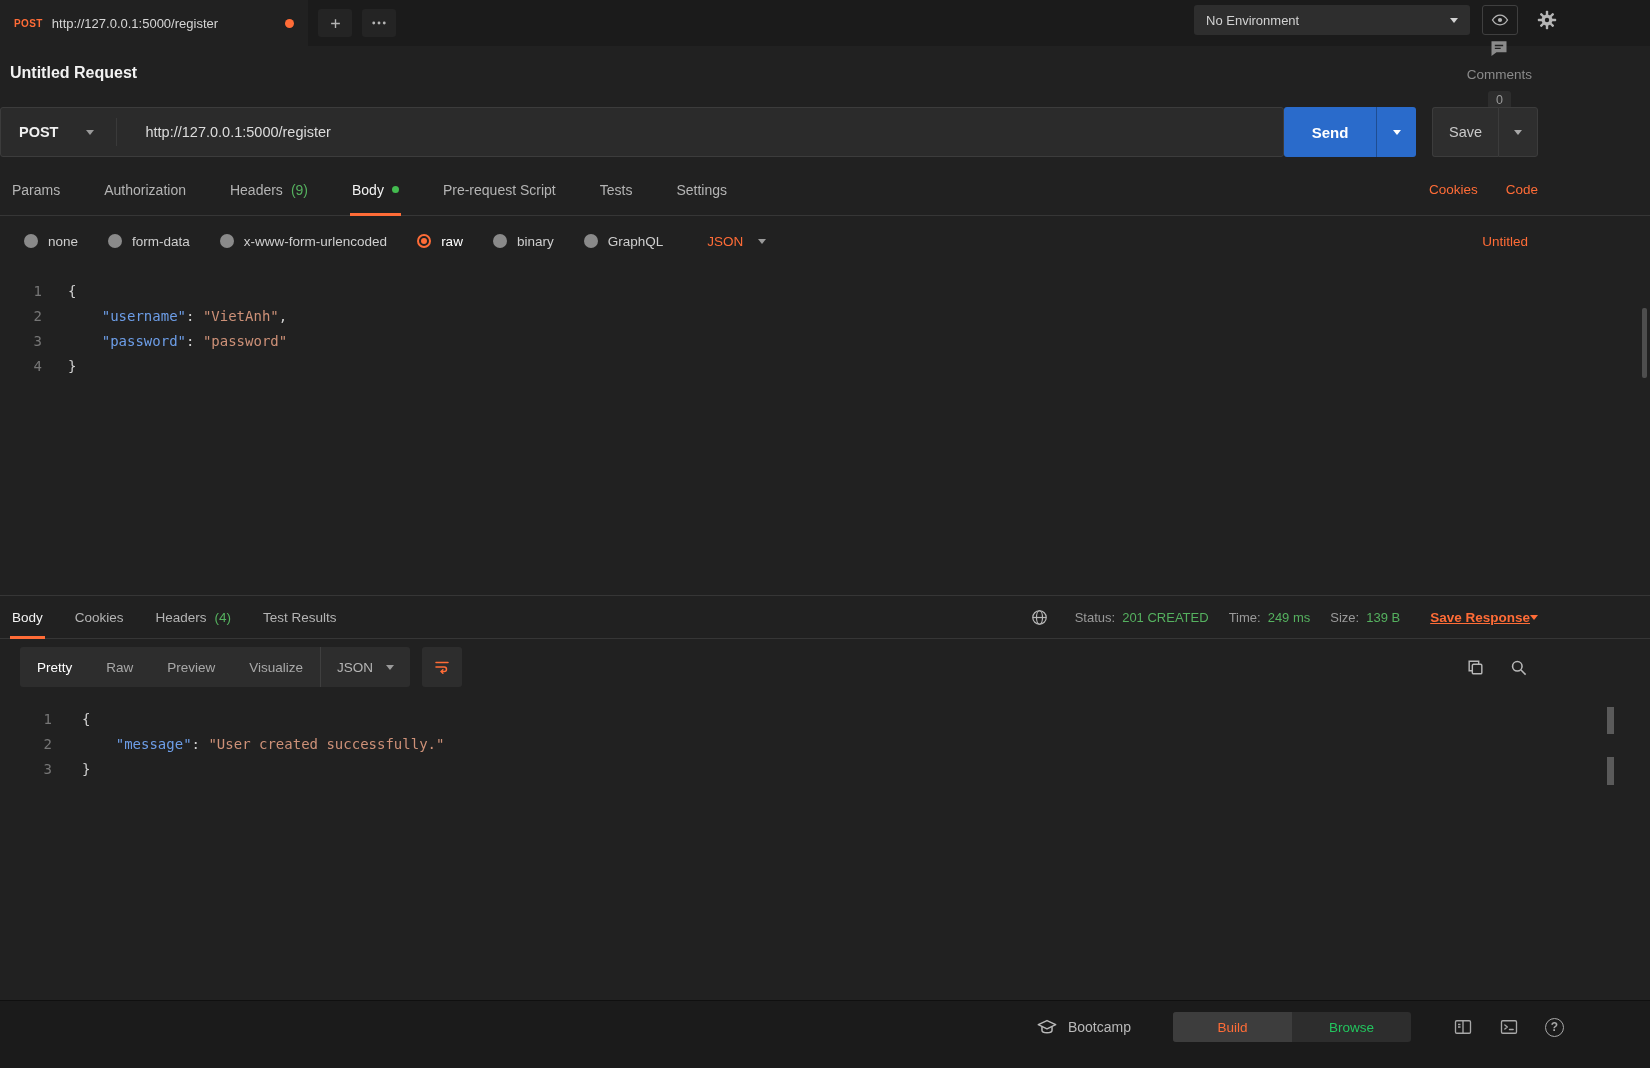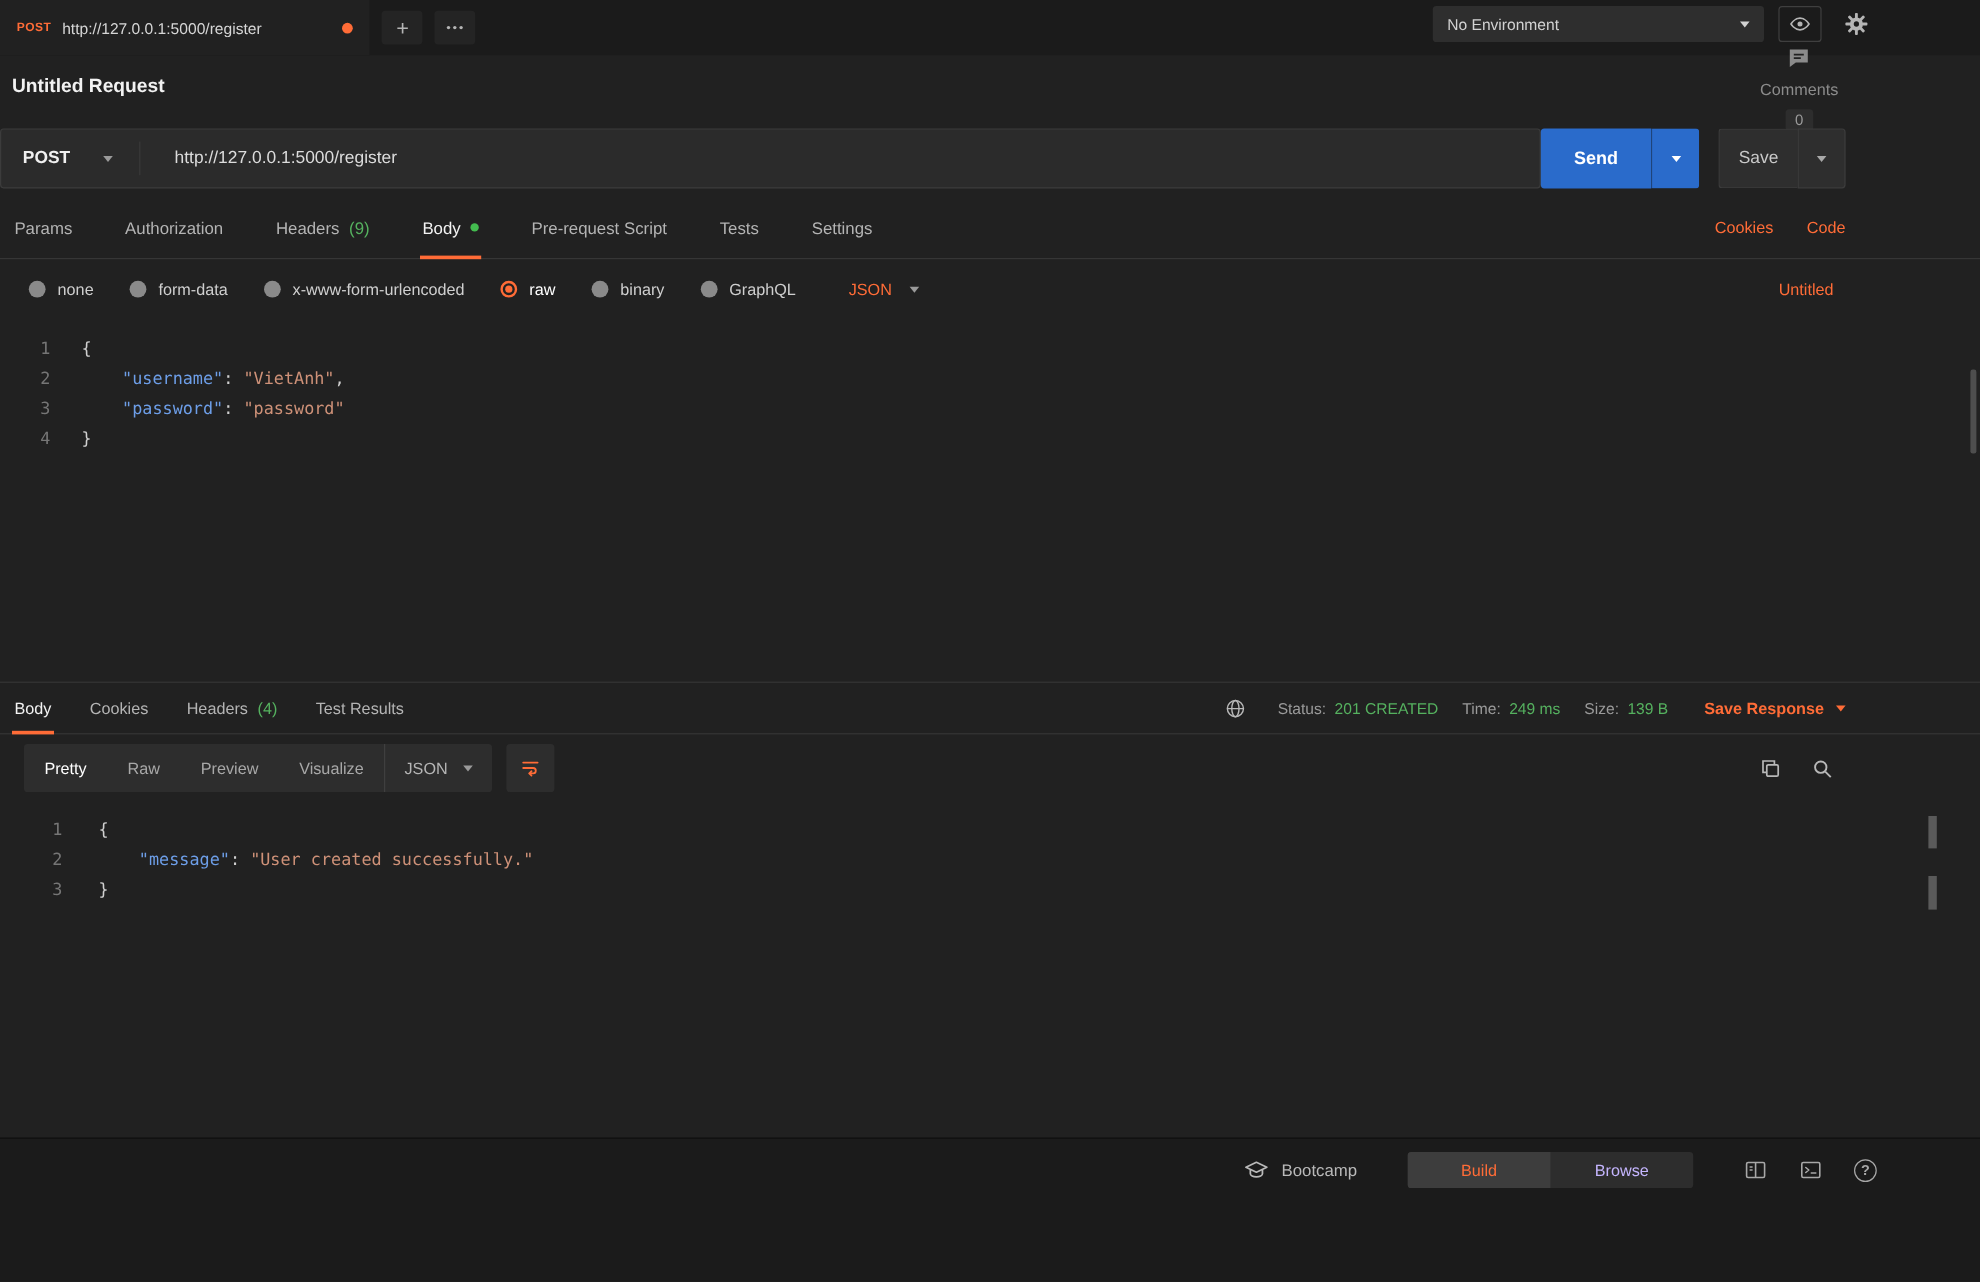--- a/index.html
+++ b/index.html
@@ -100,41 +100,41 @@
   .ruler-2{top:62px;height:28px;}
 
   
   .resp-header{height:44px;border-top:1px solid #363636;padding:0 112px 0 12px;}
   .resp-header .rtab{margin-right:32px;font-size:13.5px;}
   .resp-meta{margin-left:auto;display:flex;align-items:center;gap:20px;font-size:13px;white-space:nowrap;}
   .globe{color:#b8b8b8;display:flex;align-items:center;cursor:pointer;margin-right:6px;}
   .meta-pair{display:flex;gap:7px;}
   .m-label{color:#9a9a9a;}
   .m-val{color:var(--green);}
-  .save-response{display:flex;align-items:center;gap:10px;color:var(--accent);font-size:13.5px;font-weight:600;margin-left:10px;cursor:pointer;}
+  .save-response{display:flex;align-items:center;color:var(--accent);font-size:13.5px;font-weight:600;margin-left:10px;cursor:pointer;text-decoration:underline;}
 
   
   .resp-controls{flex:none;height:56px;display:flex;align-items:center;padding:0 122px 0 20px;}
   .views-group{display:flex;align-items:center;height:40px;background:#2d2d2d;border-radius:3px;}
   .views-list{display:flex;align-items:center;height:40px;}
   .vitem{height:40px;display:flex;align-items:center;padding:0 17px;color:#a8a8a8;font-size:13.5px;cursor:pointer;}
   .vitem.active{color:#fff;}
   .vdivider{width:1px;height:40px;background:#3f3f3f;}
   .vjson{display:flex;align-items:center;gap:13px;padding:0 16px;color:#b5b5b5;font-size:13.5px;cursor:pointer;height:40px;}
   .vjson .caret{color:#9a9a9a;}
   .wrap-box{width:40px;height:40px;background:#2d2d2d;border-radius:3px;margin-left:12px;display:flex;align-items:center;justify-content:center;color:var(--accent);cursor:pointer;}
   .resp-actions{margin-left:auto;display:flex;align-items:center;gap:24px;color:#b8b8b8;}
   .ric{display:flex;align-items:center;cursor:pointer;}
 
   
-  .footer{flex:none;height:120px;background:#1b1b1b;border-top:1px solid #101010;display:flex;justify-content:flex-end;padding:8px 86px 0 0;}
+  .footer{flex:none;height:68px;background:#1b1b1b;border-top:1px solid #101010;display:flex;justify-content:flex-end;padding:8px 86px 0 0;}
   .footer-row{display:flex;align-items:center;gap:42px;height:36px;}
   .bootcamp{display:flex;align-items:center;gap:10px;color:#b9b9b9;font-size:14px;cursor:pointer;}
   .bb{display:flex;background:#2d2d2d;border-radius:3px;overflow:hidden;height:30px;}
-  .bb-item{width:119px;border:none;background:transparent;display:flex;align-items:center;justify-content:center;font-size:13.5px;color:#c4b5fd;}
+  .bb-item{width:119px;border:none;background:transparent;display:flex;align-items:center;justify-content:center;font-size:13.5px;color:#22c55e;}
   .bb-item.active{background:#3d3d3d;color:var(--accent);}
   .f-icons{display:flex;align-items:center;gap:26px;color:#a8a8a8;}
   .help-circle{width:19px;height:19px;border:1.5px solid #a8a8a8;border-radius:50%;display:flex;align-items:center;justify-content:center;font-size:12px;font-weight:700;color:#a8a8a8;cursor:pointer;}
 </style>
 </head>
 <body>
 
 <div class="app">
 
   <header class="topbar">

